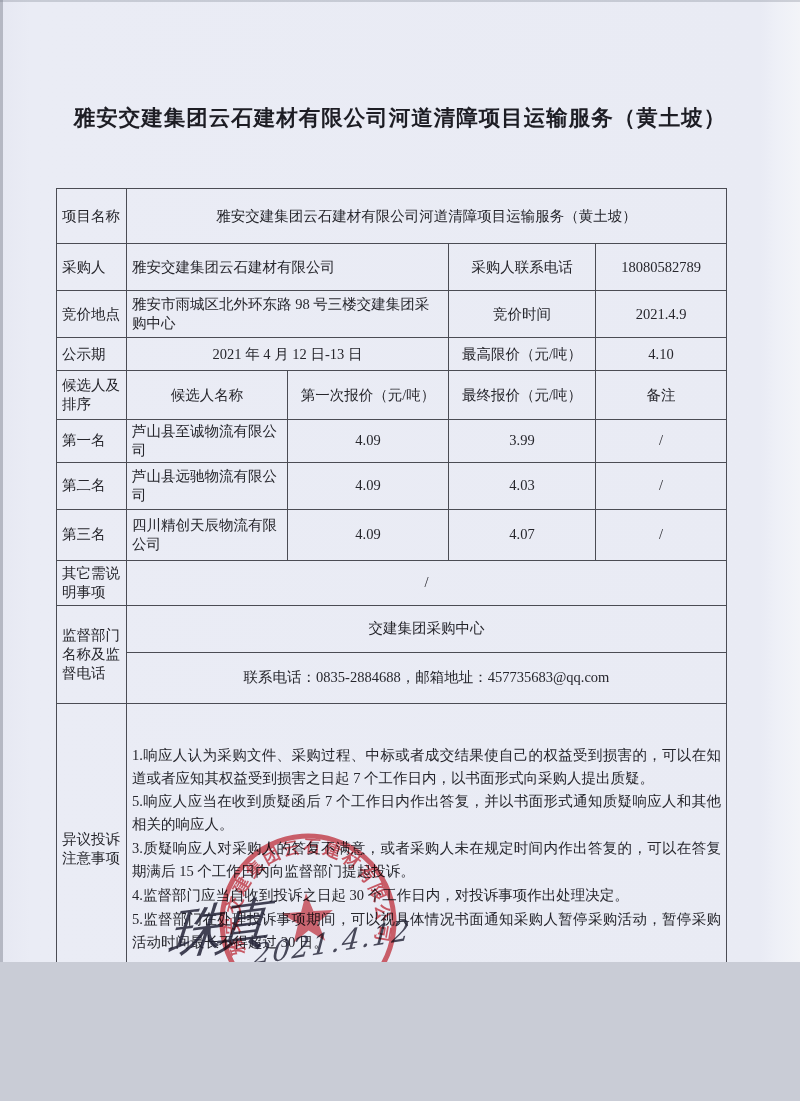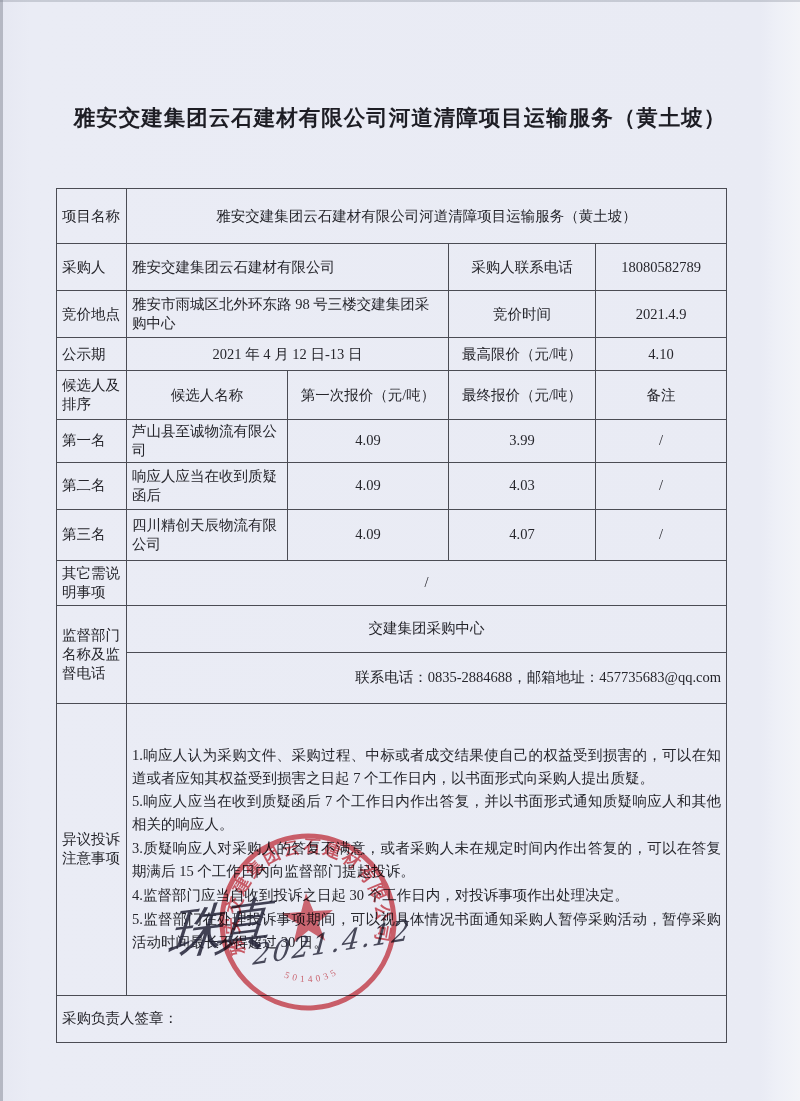--- a/index.html
+++ b/index.html
@@ -2,21 +2,21 @@
 <html><head>
 <meta charset="utf-8">
 <style>
   html,body{margin:0;padding:0;}
   body{
     width:800px;height:1101px;
     background:#c9ccd6;
     font-family:"Liberation Serif","DejaVu Serif",serif;
   }
   .page{
-    position:relative;width:800px;height:1101px;overflow:hidden;
+    position:relative;width:800px;height:962px;overflow:hidden;
     background:linear-gradient(to right,#e6e8f2 0,#eaecf5 30px,#e9ebf4 760px,#eef0f7 778px,#f3f4f8 800px);
     color:#25252b;
   }
   .page::before{ 
     content:"";position:absolute;left:0;top:0;width:3px;height:100%;
     background:rgba(90,95,110,.35);z-index:5;
   }
   .page::after{
     content:"";position:absolute;left:0;top:0;width:100%;height:2px;
     background:rgba(120,125,140,.30);z-index:5;
@@ -44,21 +44,21 @@
   tr.r1  td{height:50px;}
   tr.r2  td{height:42px;}
   tr.r3  td{height:42px;}
   tr.r4  td{height:28px;margin-left:32px;}
   tr.r5  td{height:44px;}
   tr.r6  td{height:34px;}
   tr.r7  td{height:42px;}
   tr.r8  td{height:46px;}
   tr.r9  td{height:40px;}
   tr.r10 td{height:42px;}
-  tr.r11 td{height:46px;text-align:right;}
+  tr.r11 td{height:46px;}
   tr.r12 td{height:287px;}
   tr.r13 td{height:42px;}
   td.objection{vertical-align:middle;padding:6px 10px 6px 8px;margin-top:20px;}
   td.objection p{margin:0 0 1px 0;line-height:1.58;text-align:justify;}
   td.sig{text-align:left;padding-left:6px;}
 
   
   .sig-name{
     position:absolute;left:168px;top:893px;z-index:8;
     font-size:54px;font-style:italic;color:rgba(35,35,55,.85);
@@ -126,21 +126,21 @@
       </tr>
       <tr class="r6">
         <td class="lab">第一名</td>
         <td class="lft">芦山县至诚物流有限公司</td>
         <td class="ctr">4.09</td>
         <td class="ctr">3.99</td>
         <td class="ctr">/</td>
       </tr>
       <tr class="r7">
         <td class="lab">第二名</td>
-        <td class="lft">响应人应当在收到质疑函后</td>
+        <td class="lft">芦山县远驰物流有限公司</td>
         <td class="ctr">4.09</td>
         <td class="ctr">4.03</td>
         <td class="ctr">/</td>
       </tr>
       <tr class="r8">
         <td class="lab">第三名</td>
         <td class="lft">四川精创天辰物流有限公司</td>
         <td class="ctr">4.09</td>
         <td class="ctr">4.07</td>
         <td class="ctr">/</td>

